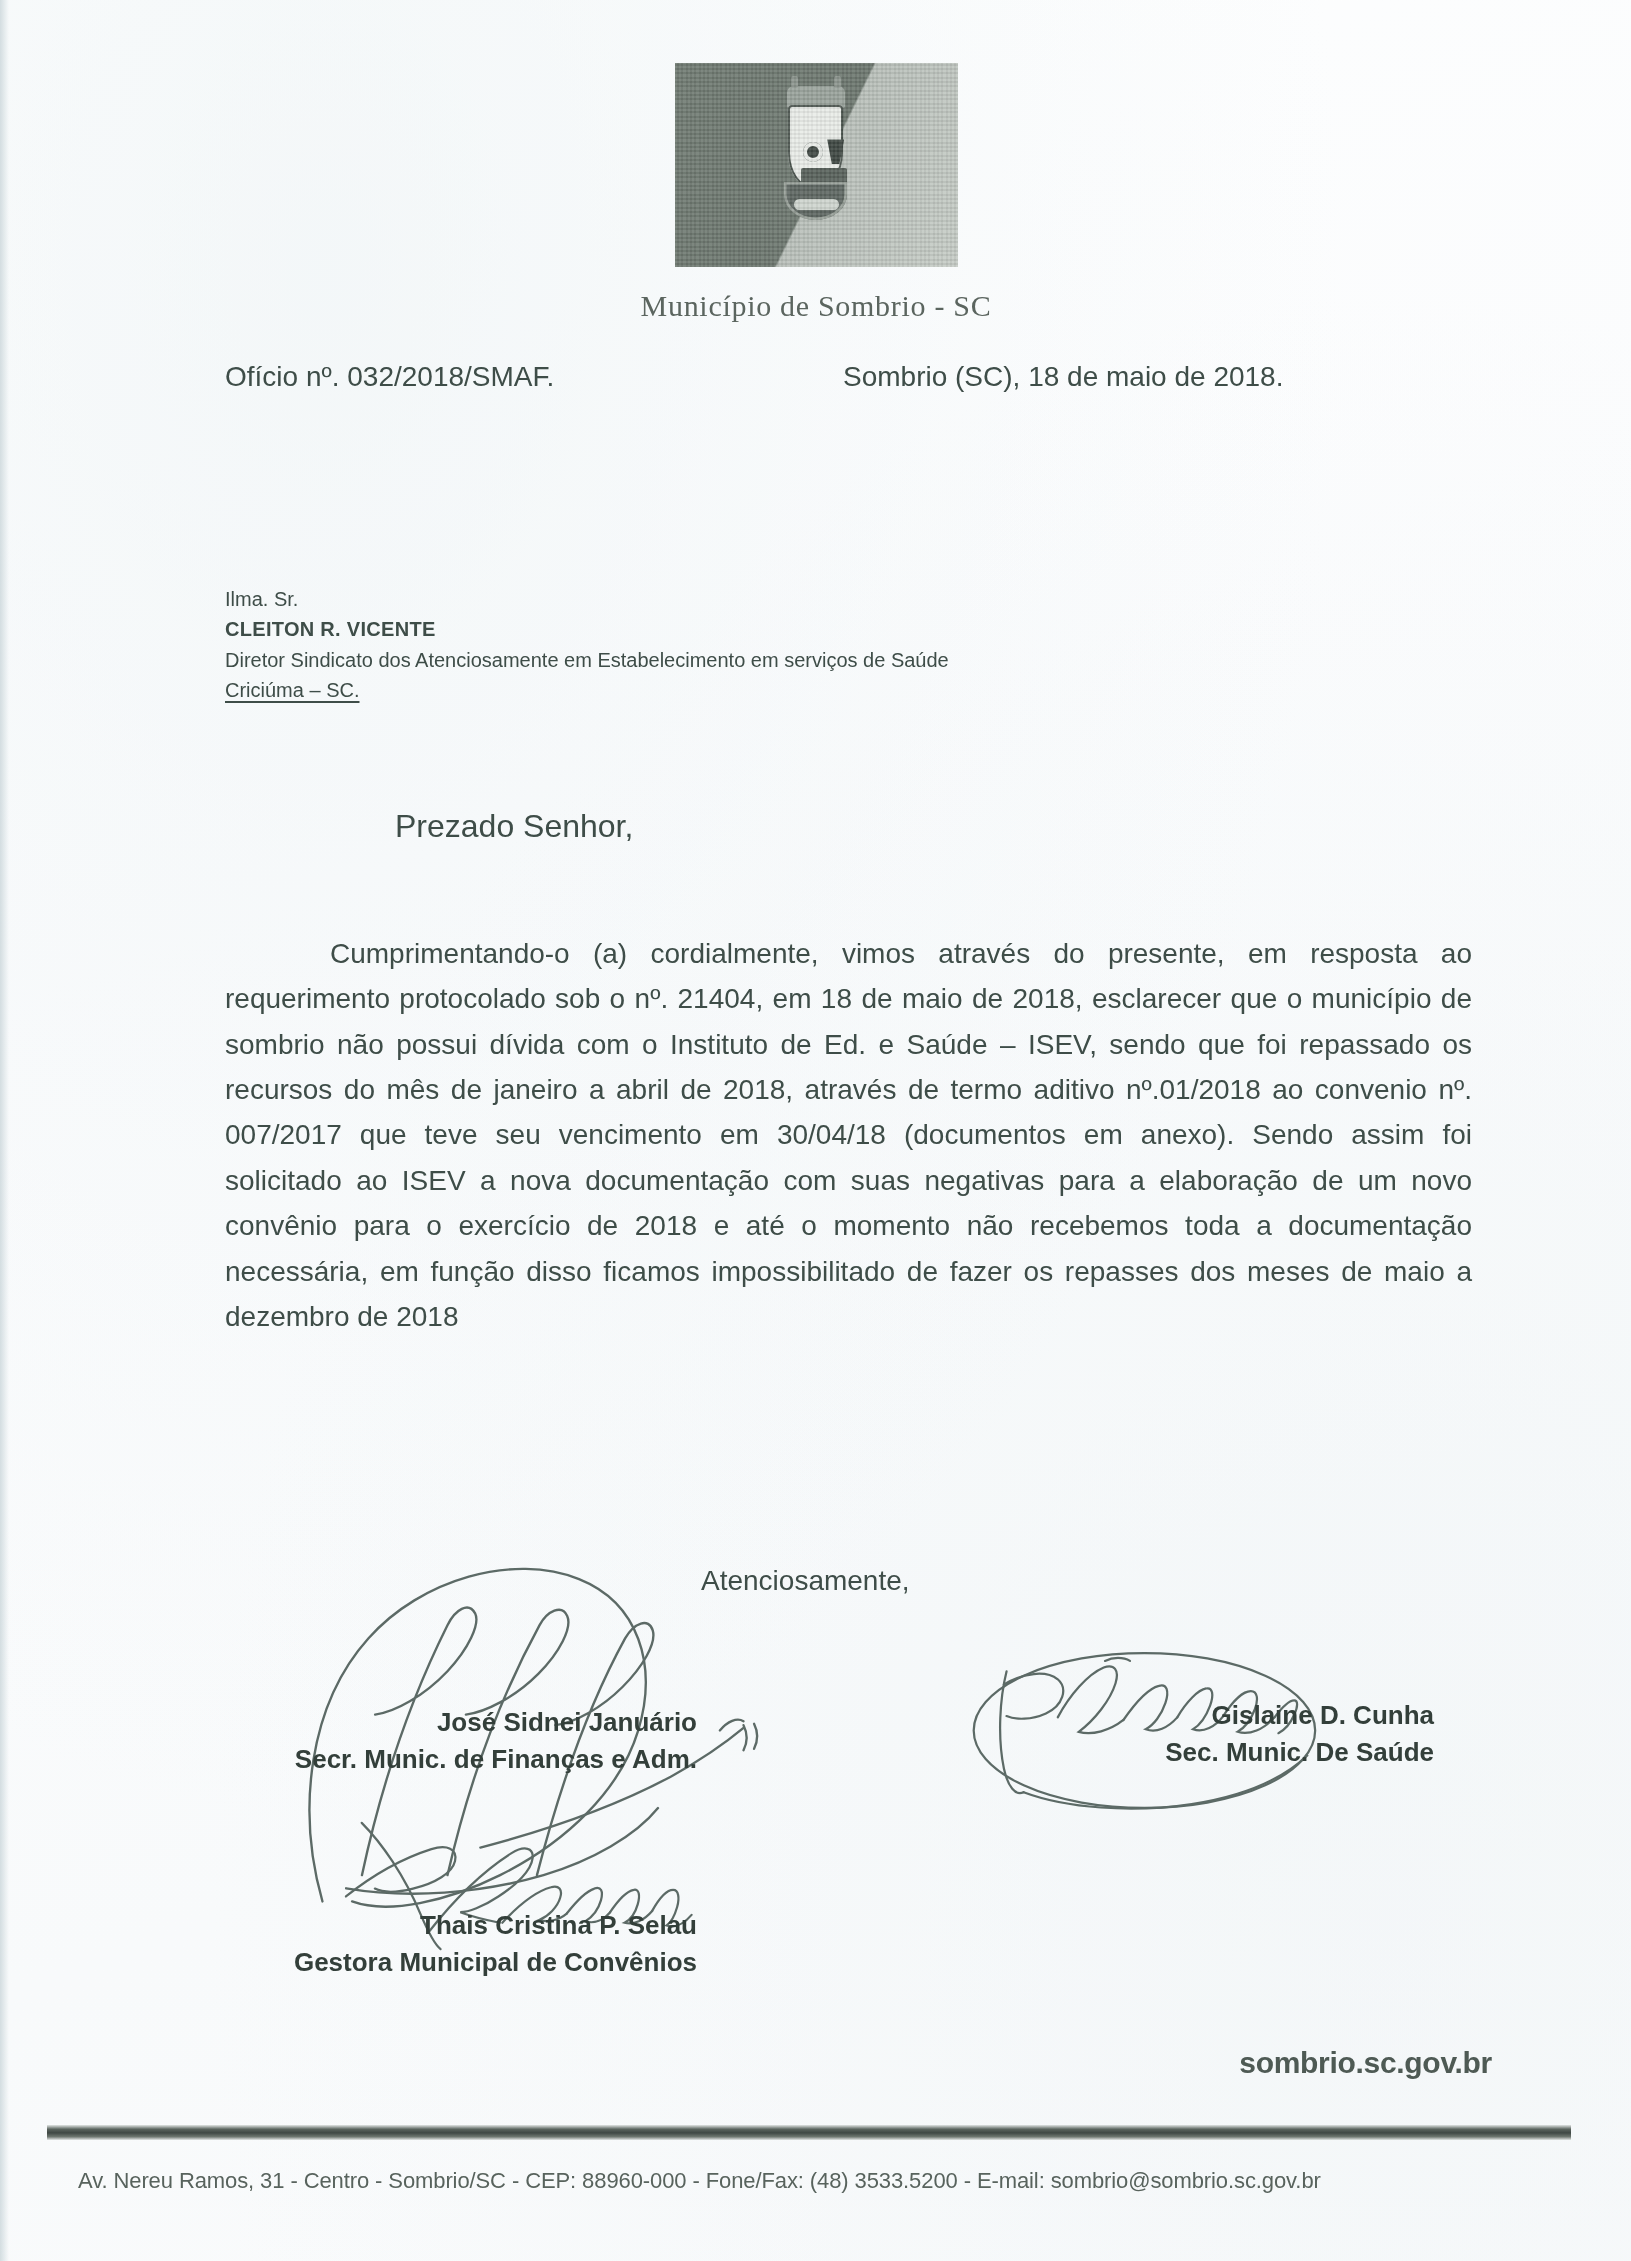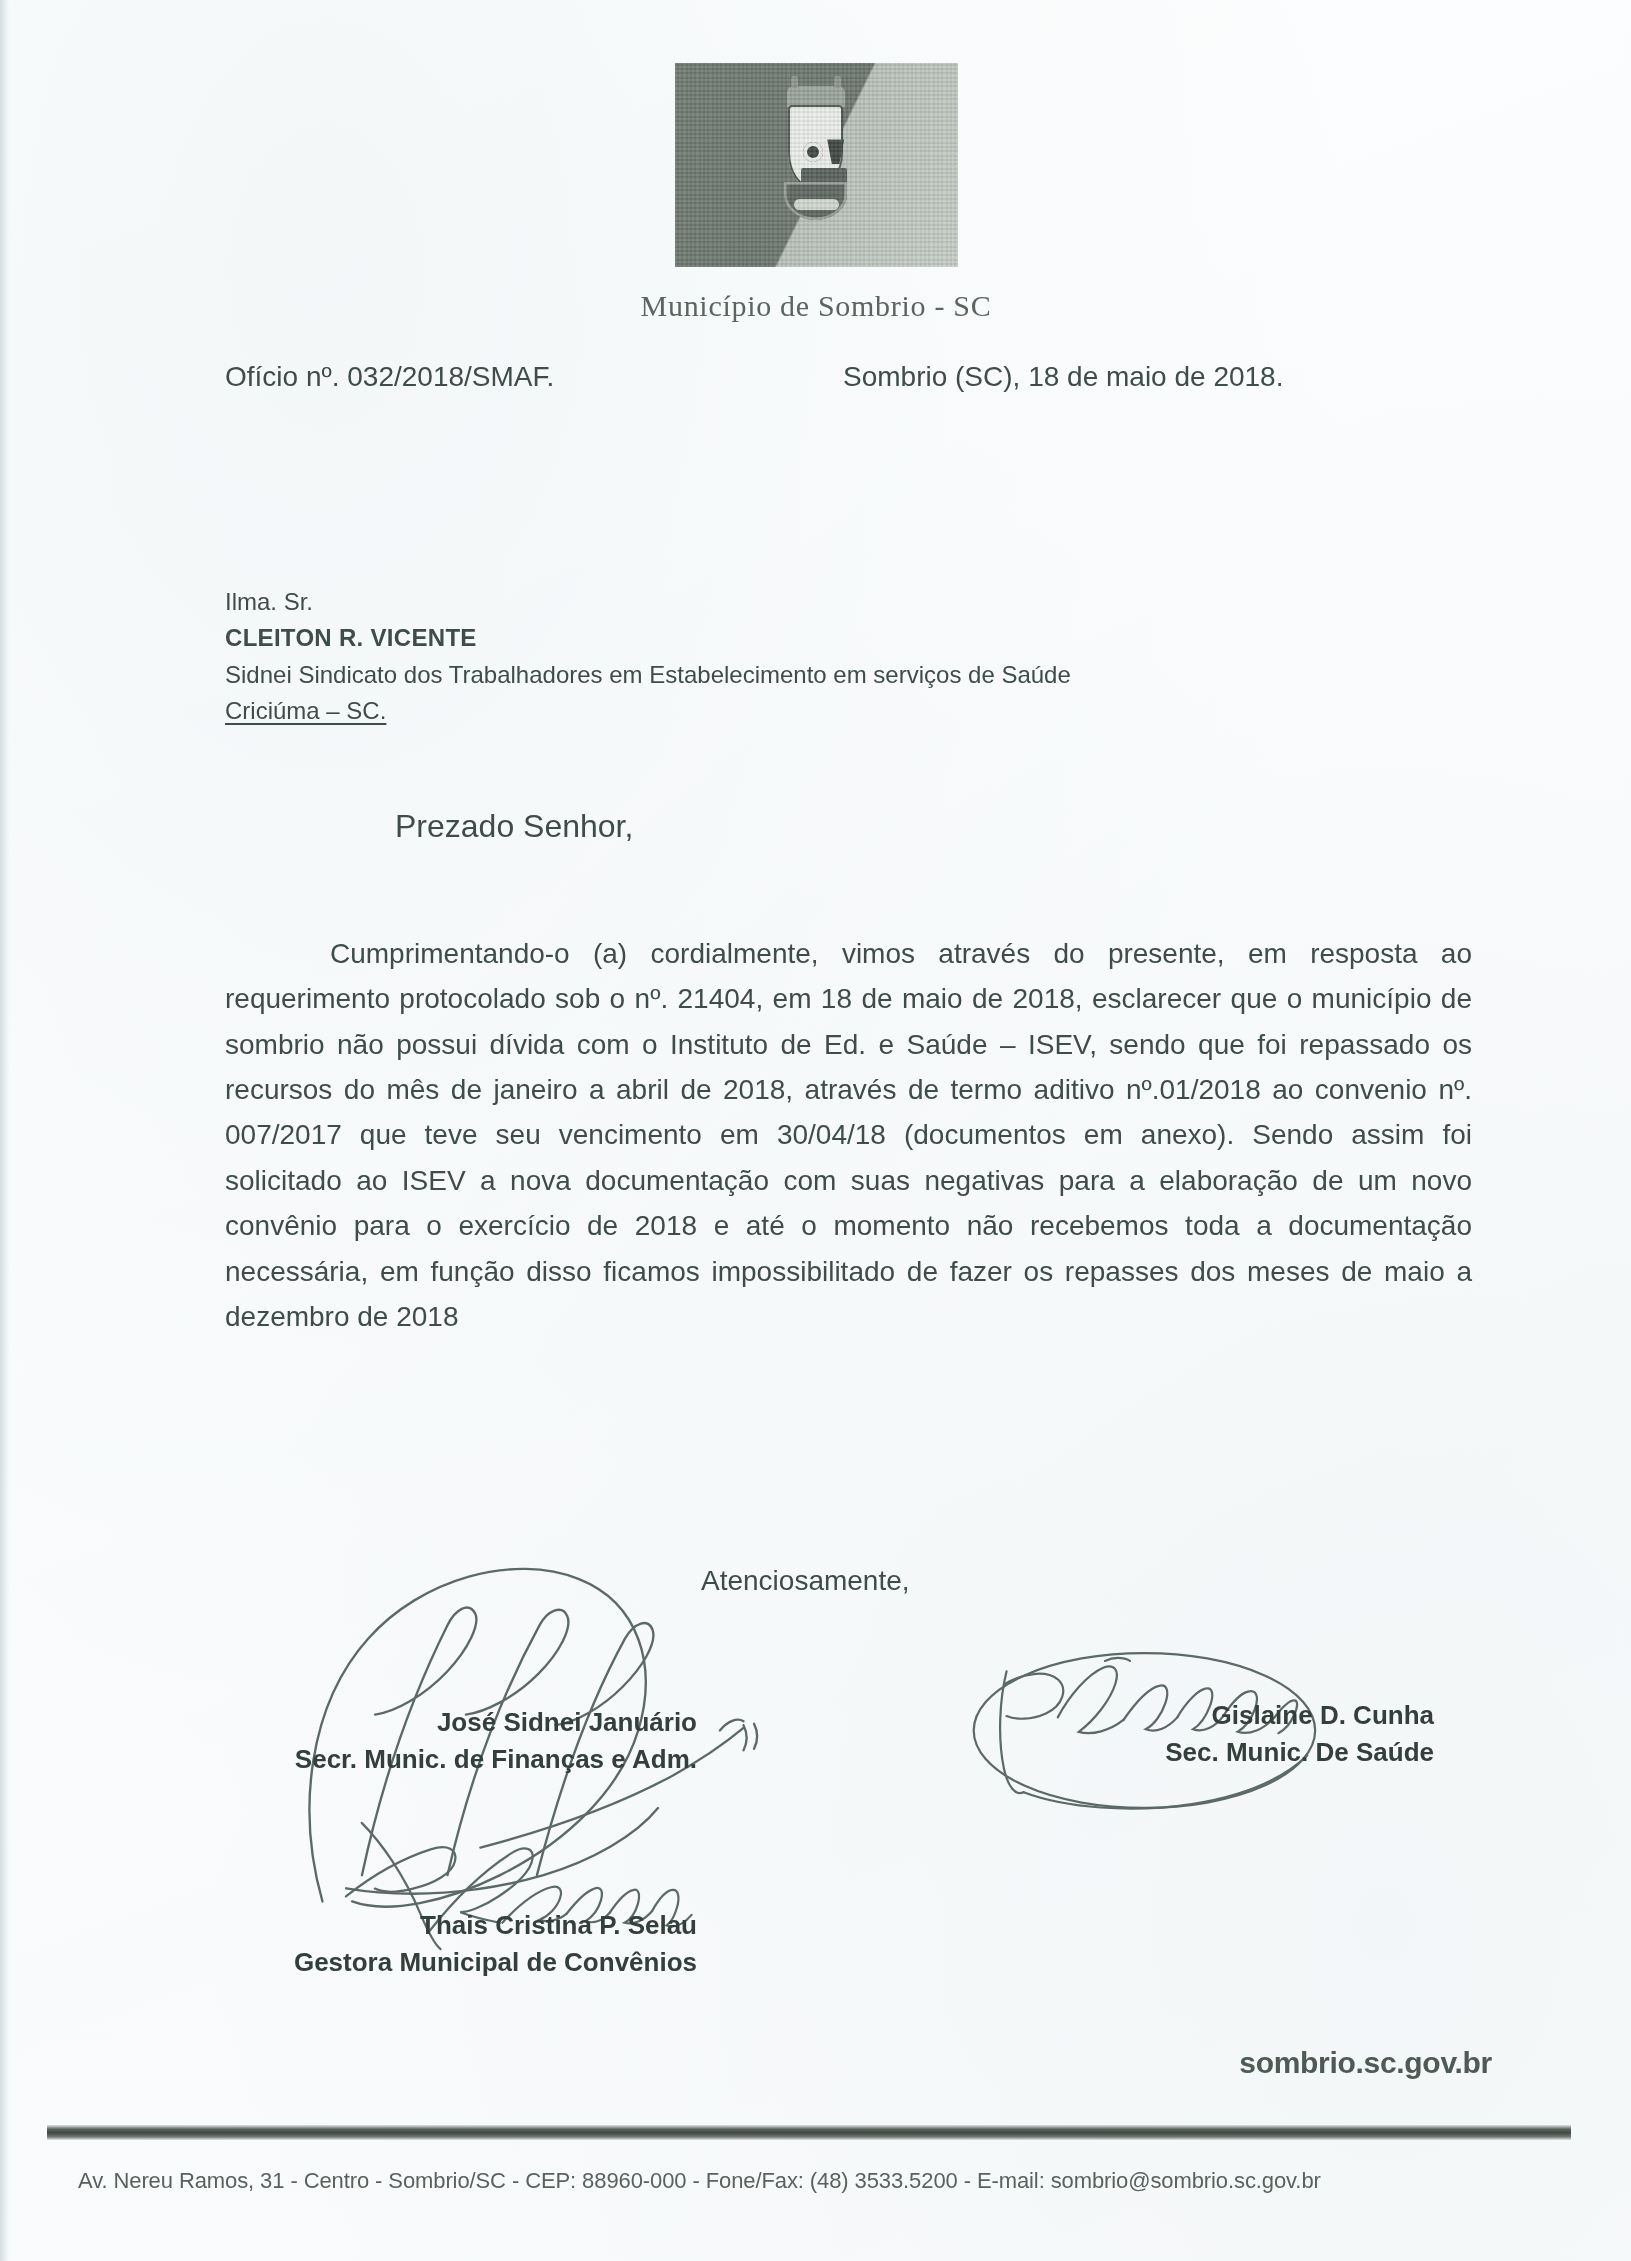--- a/index.html
+++ b/index.html
@@ -157,21 +157,21 @@
   }
   .meta-left { position: absolute; left: 0; top: 0; }
   .meta-right { position: absolute; left: 618px; top: 0; }
 
   
   .addressee {
     position: absolute;
     left: 225px;
     top: 584px;
     width: 1250px;
-    font-size: 24px;
+    font-size: 20px;
     line-height: 1.52;
     color: #3e4d48;
   }
   .addressee .bold { font-weight: bold; letter-spacing: 0.3px; }
   .addressee .underlined {
     text-decoration: underline;
     text-underline-offset: 4px;
   }
 
   
@@ -285,21 +285,21 @@
   </div>
 
   <div class="meta-row">
     <span class="meta-left">Ofício nº.  032/2018/SMAF.</span>
     <span class="meta-right">Sombrio (SC), 18 de maio de 2018.</span>
   </div>
 
   <div class="addressee">
     <div>Ilma. Sr.</div>
     <div class="bold">CLEITON R. VICENTE</div>
-    <div>Sidnei Sindicato dos Trabalhadores em Estabelecimento em serviços de Saúde</div>
+    <div>Diretor Sindicato dos Atenciosamente em Estabelecimento em serviços de Saúde</div>
     <div><span class="underlined">Criciúma – SC.</span></div>
   </div>
 
   <div class="greeting">Prezado Senhor,</div>
 
   <div class="body-par p1"><span class="indent"></span><span>Cumprimentando-o (a) cordialmente, vimos através do presente, em resposta ao requerimento protocolado sob o nº. 21404, em 18 de maio de 2018, esclarecer que o município de sombrio não possui dívida com o Instituto de Ed. e Saúde – ISEV, sendo que foi repassado os recursos do mês de janeiro a abril de 2018, através de termo aditivo nº.01/2018 ao convenio nº. 007/2017 que teve seu vencimento em 30/04/18 (documentos em anexo). Sendo assim foi solicitado ao ISEV a nova documentação com suas negativas para a elaboração de um novo convênio para o exercício de 2018 e até o momento não recebemos toda a documentação necessária, em função disso ficamos impossibilitado de fazer os repasses dos meses de maio a dezembro de 2018</span></div>
 
 
   <div class="closing">Atenciosamente,</div>
 

